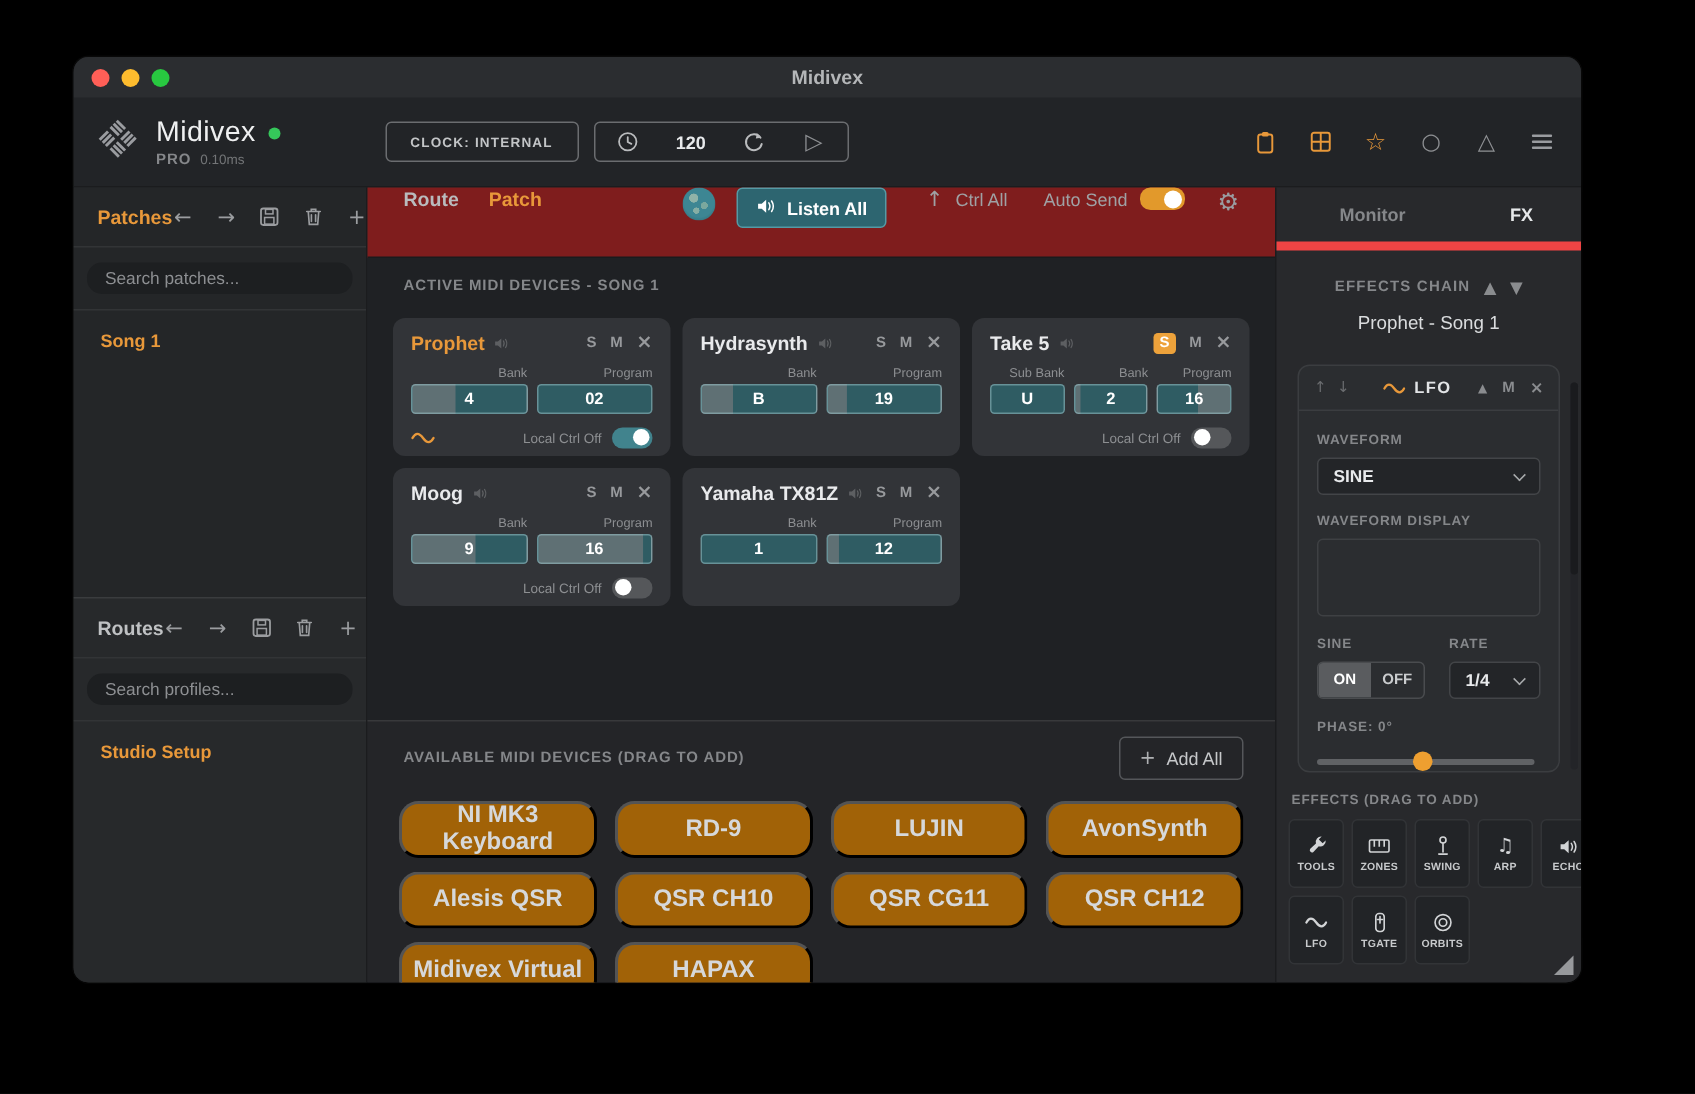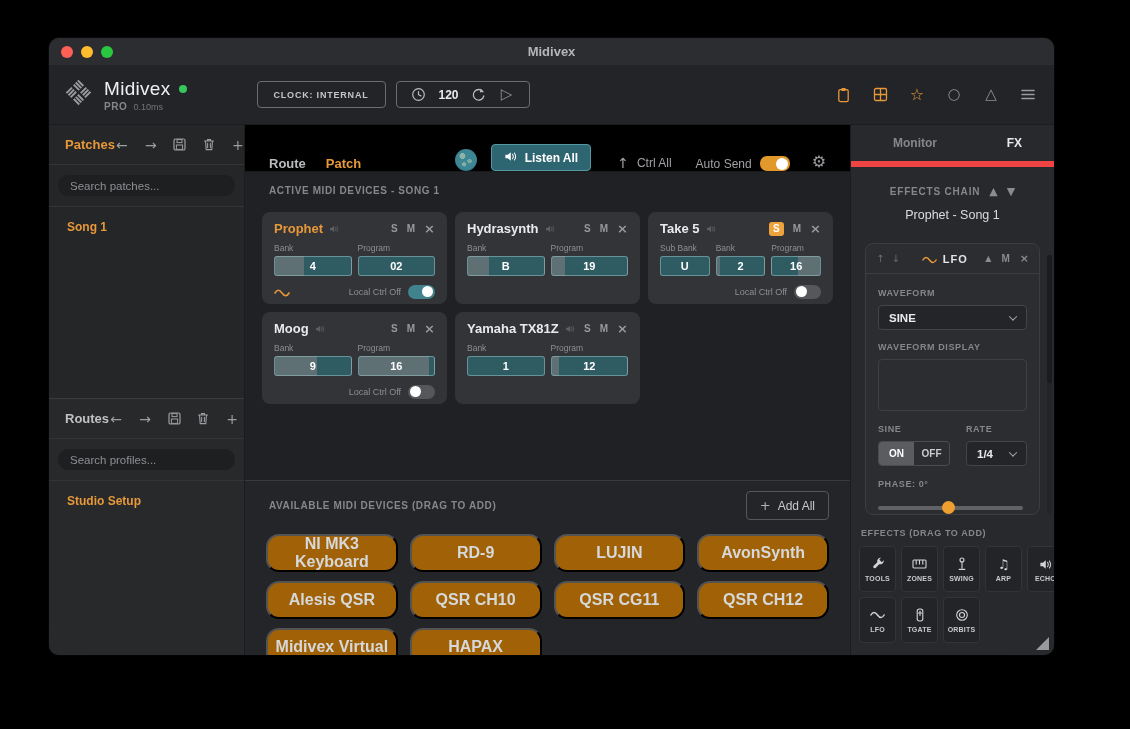--- a/index.html
+++ b/index.html
@@ -24,21 +24,21 @@
   .brand-row { display:flex; align-items:center; gap:8px; }
   .app-name { font-size:19px; color:#eff0f1; font-weight:500; letter-spacing:.3px; }
   .status-dot { width:8px; height:8px; border-radius:50%; background:#35c75a; }
   .brand-sub { display:flex; align-items:baseline; gap:6px; margin-top:1px; }
   .tier { font-size:10px; font-weight:bold; color:#85878a; letter-spacing:.6px; }
   .latency { font-size:9px; color:#737577; }
   .clock-btn { margin-left:70px; height:27px; padding:0 16px; border:1px solid #6b6d70; border-radius:4px;
     background:transparent; color:#c3c5c7; font-size:9px; font-weight:bold; letter-spacing:.8px;
     display:flex; align-items:center; }
   .transport { margin-left:10px; height:27px; border:1px solid #6b6d70; border-radius:4px;
-    display:flex; align-items:center; gap:12px; padding:0 14px; }
+    display:flex; align-items:center; gap:24px; padding:0 14px; }
   .tempo { font-size:12px; font-weight:bold; color:#e8eaec; }
   .tb-right { margin-left:auto; display:flex; align-items:center; gap:21px; padding-right:18px; }
   .tb-ico { display:flex; align-items:center; justify-content:center; width:16px; height:16px; }
   .ico-orange { color:#e8983a; } .ico-gray { color:#8e9093; }
   .glyph15 { font-size:15px; line-height:1; } .glyph16 { font-size:16px; line-height:1; }
 
   
   .content { display:flex; height:530px; }
 
   
@@ -52,21 +52,21 @@
   .sb-icons { display:flex; align-items:center; gap:15px; color:#9b9da0; }
   .sb-ico { display:flex; align-items:center; justify-content:center; width:14px; height:14px; font-size:14px; }
   .sb-search-row { padding:10px 9px; border-bottom:1px solid #323436; }
   .sb-search { width:100%; height:21px; background:#1d1f21; border:none; border-radius:10px;
     color:#a7a9ab; font-size:11.5px; padding:0 12px; outline:none; font-family:"Liberation Sans",sans-serif; }
   .sb-search::placeholder { color:#8d8f92; }
   .sb-item { padding:13px 18px; font-size:12px; font-weight:bold; color:#e8983a; }
 
   
   .main { flex:1; display:flex; flex-direction:column; background:#1f2124; min-width:0; }
-  .main-head { height:47px; background:#000000; display:flex; align-items:flex-end; padding:0 24px; border-bottom:1px solid #1a1b1d; }
+  .main-head { height:47px; background:#7f1d1d; display:flex; align-items:flex-start; padding:0 24px; border-bottom:1px solid #1a1b1d; }
   .tab { font-size:13px; font-weight:bold; }
   .tab.inactive { color:#b9bbbd; } .tab.active { color:#e8983a; margin-left:20px; }
   .globe { width:22px; height:22px; border-radius:50%; margin-left:auto;
     background:radial-gradient(circle at 34% 32%, #8fb3a8 0 14%, rgba(0,0,0,0) 15%),
                radial-gradient(circle at 66% 55%, #7aa89e 0 12%, rgba(0,0,0,0) 13%),
                radial-gradient(circle at 42% 70%, #86aea4 0 10%, rgba(0,0,0,0) 11%),
                radial-gradient(circle at 50% 45%, #3d8693 0 60%, #2a5f68 100%); }
   .listen-btn { margin-left:14px; height:27px; display:flex; align-items:center; gap:8px; padding:0 12px;
     background:#2d6570; border:1px solid #549aa5; border-radius:4px; color:#fff; font-size:12px; font-weight:bold; }
   .sendall { margin-left:26px; display:flex; align-items:center; gap:8px; color:#9fa1a4; font-size:12px; }
@@ -80,21 +80,21 @@
   .card { height:92px; background:#323438; border-radius:8px; padding:9px 12px 8px 12px; }
   .card-head { display:flex; align-items:center; }
   .card-name { font-size:13px; font-weight:bold; color:#e9eaec; }
   .card-name.accent { color:#e8983a; }
   .card-spk { margin-left:6px; display:flex; }
   .card-ctrls { margin-left:auto; display:flex; align-items:center; gap:9px; }
   .cbtn { font-size:10px; font-weight:bold; color:#97999c; line-height:1; }
   .cbtn.solo-on { background:#eda23b; color:#fff; border-radius:3px; padding:2px 4px; }
   .cbtn.x { font-size:13px; }
   .fields { display:flex; gap:6px; margin-top:7px; }
-  .fgroup { flex:1; min-width:0; }
+  .fgroup { flex:1; min-width:0;text-align:right; }
   .flabel { font-size:8.5px; color:#8d8f92; margin-bottom:3px; }
   .fval { height:20px; border-radius:3px; border:1px solid rgba(160,200,205,.5);
     color:#fff; font-size:11px; font-weight:bold; display:flex; align-items:center; justify-content:center; }
   .card-foot { display:flex; align-items:center; margin-top:8px; height:15px; }
   .lc-wrap { margin-left:auto; display:flex; align-items:center; gap:7px; }
   .lc-label { font-size:9px; color:#8d8f92; }
   .toggle { width:27px; height:14px; border-radius:7px; position:relative; }
   .toggle .knob { width:11px; height:11px; border-radius:50%; background:#fff; position:absolute; top:1.5px; left:2px; }
   .toggle.on .knob { left:auto; right:2px; }
   .toggle.teal { background:#41838d; } .toggle.off { background:#55575a; } .toggle.orange { background:#e2992b; }

